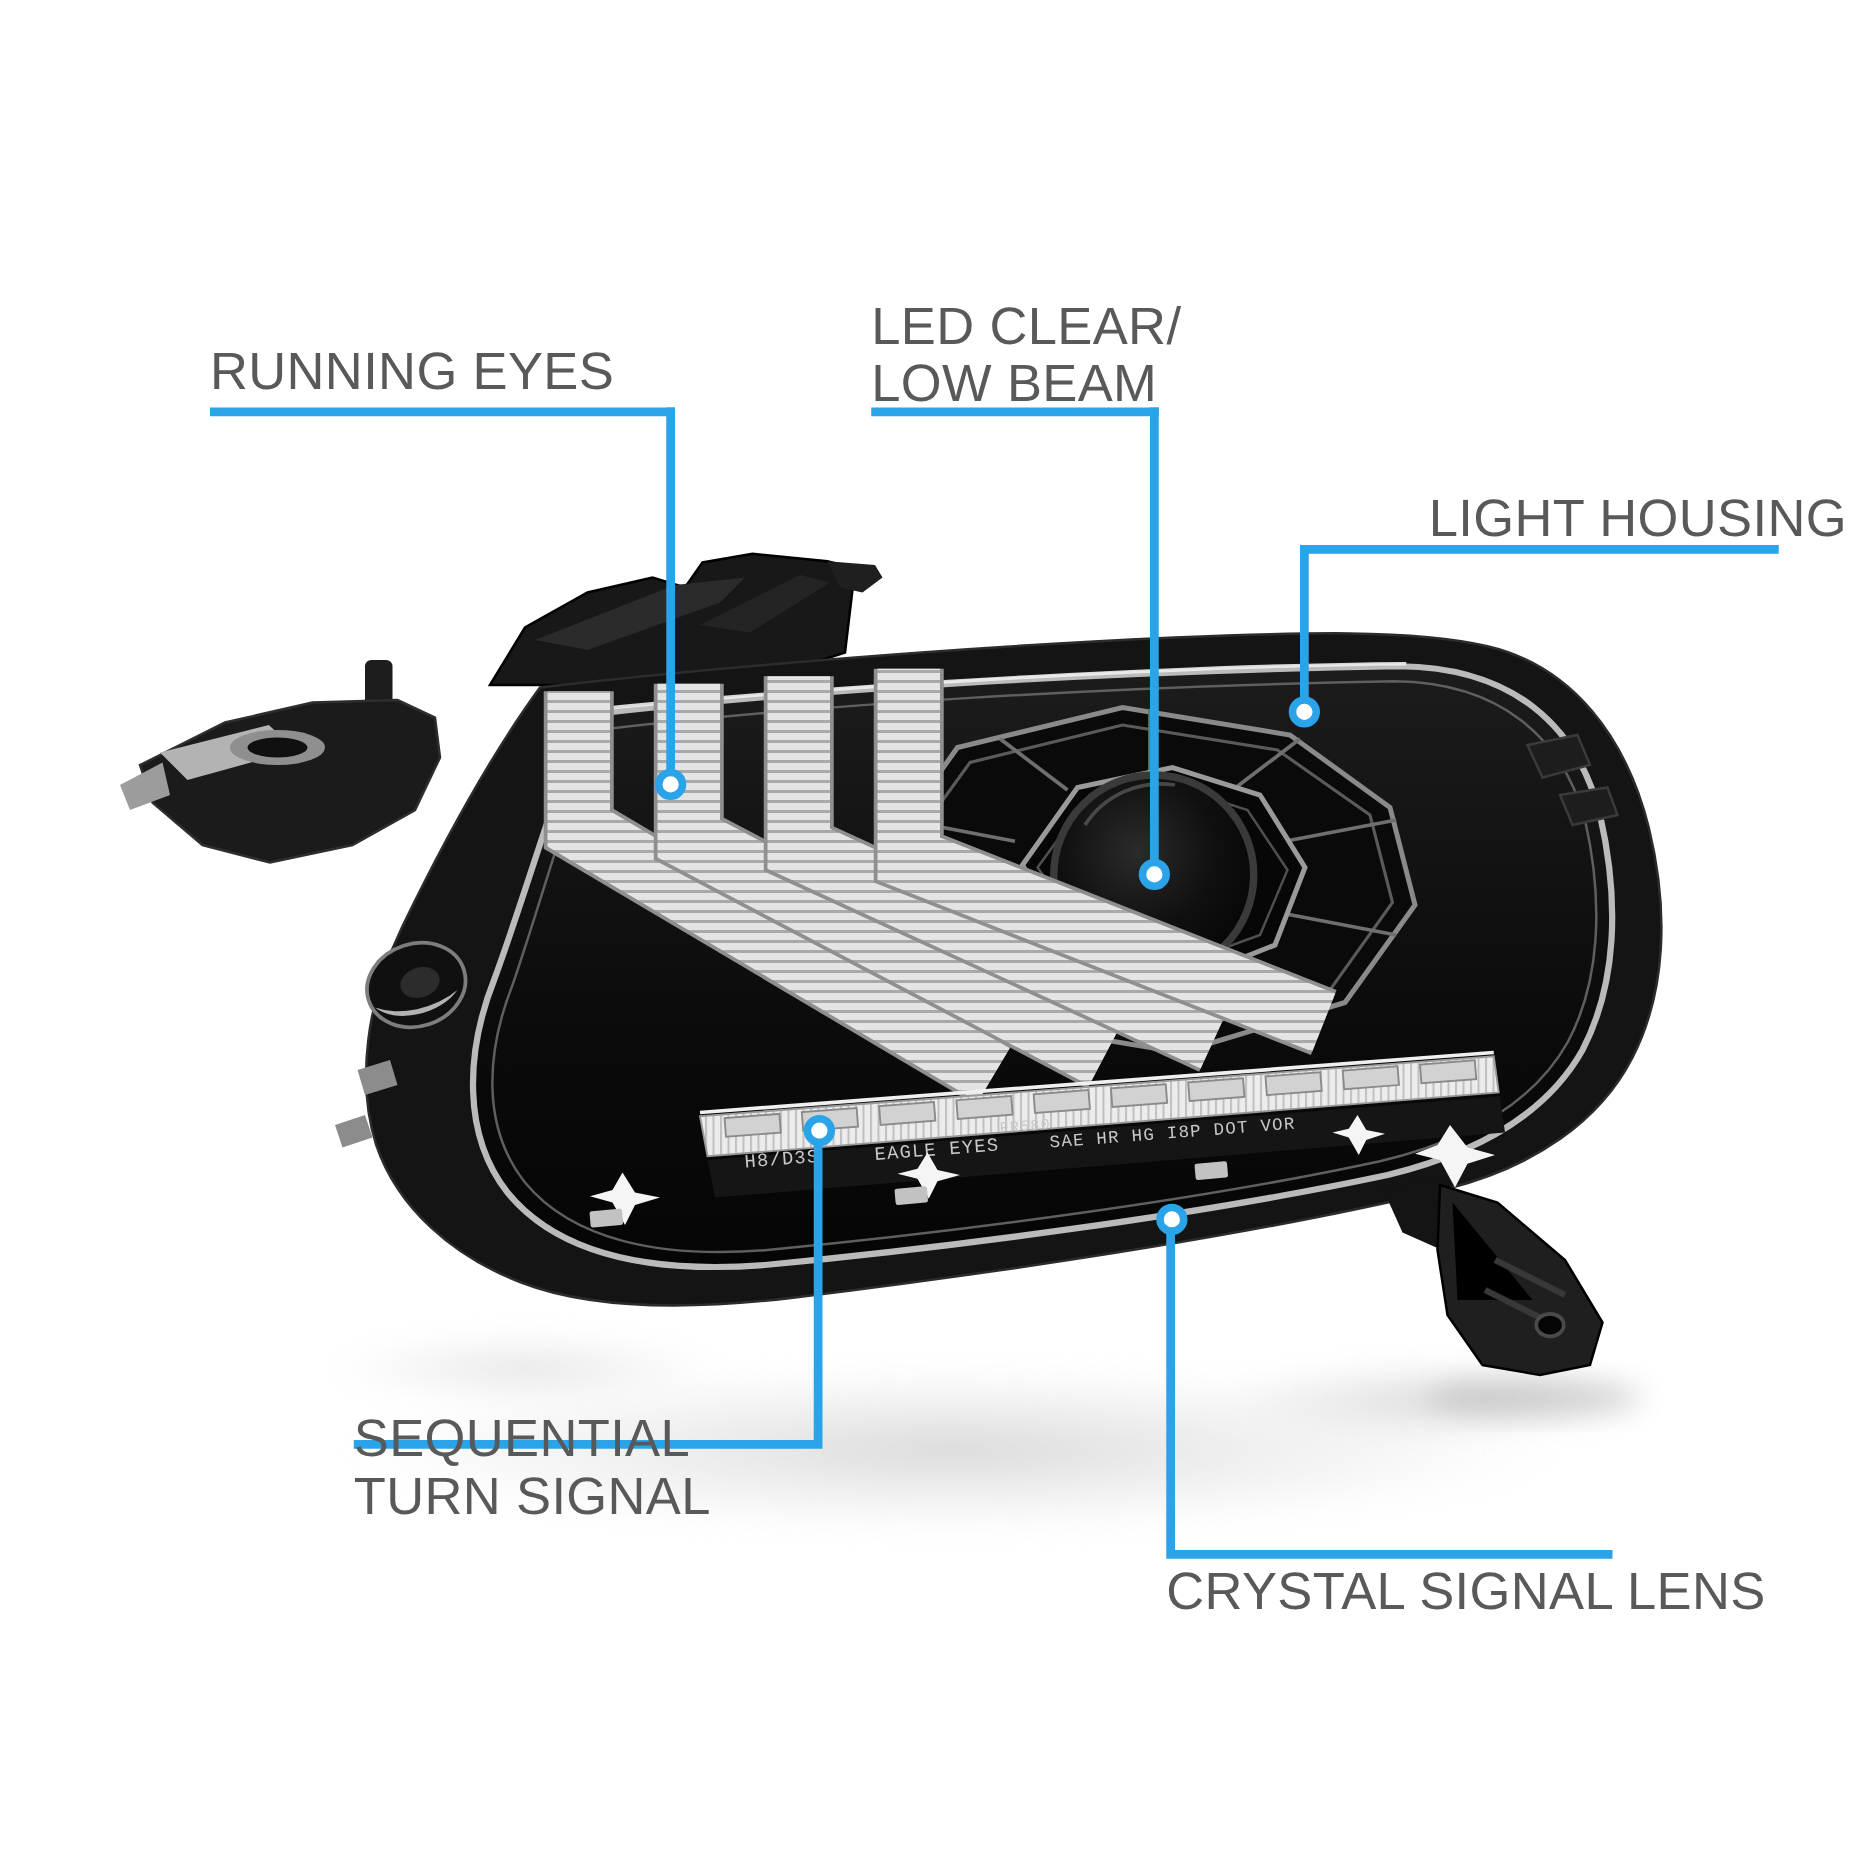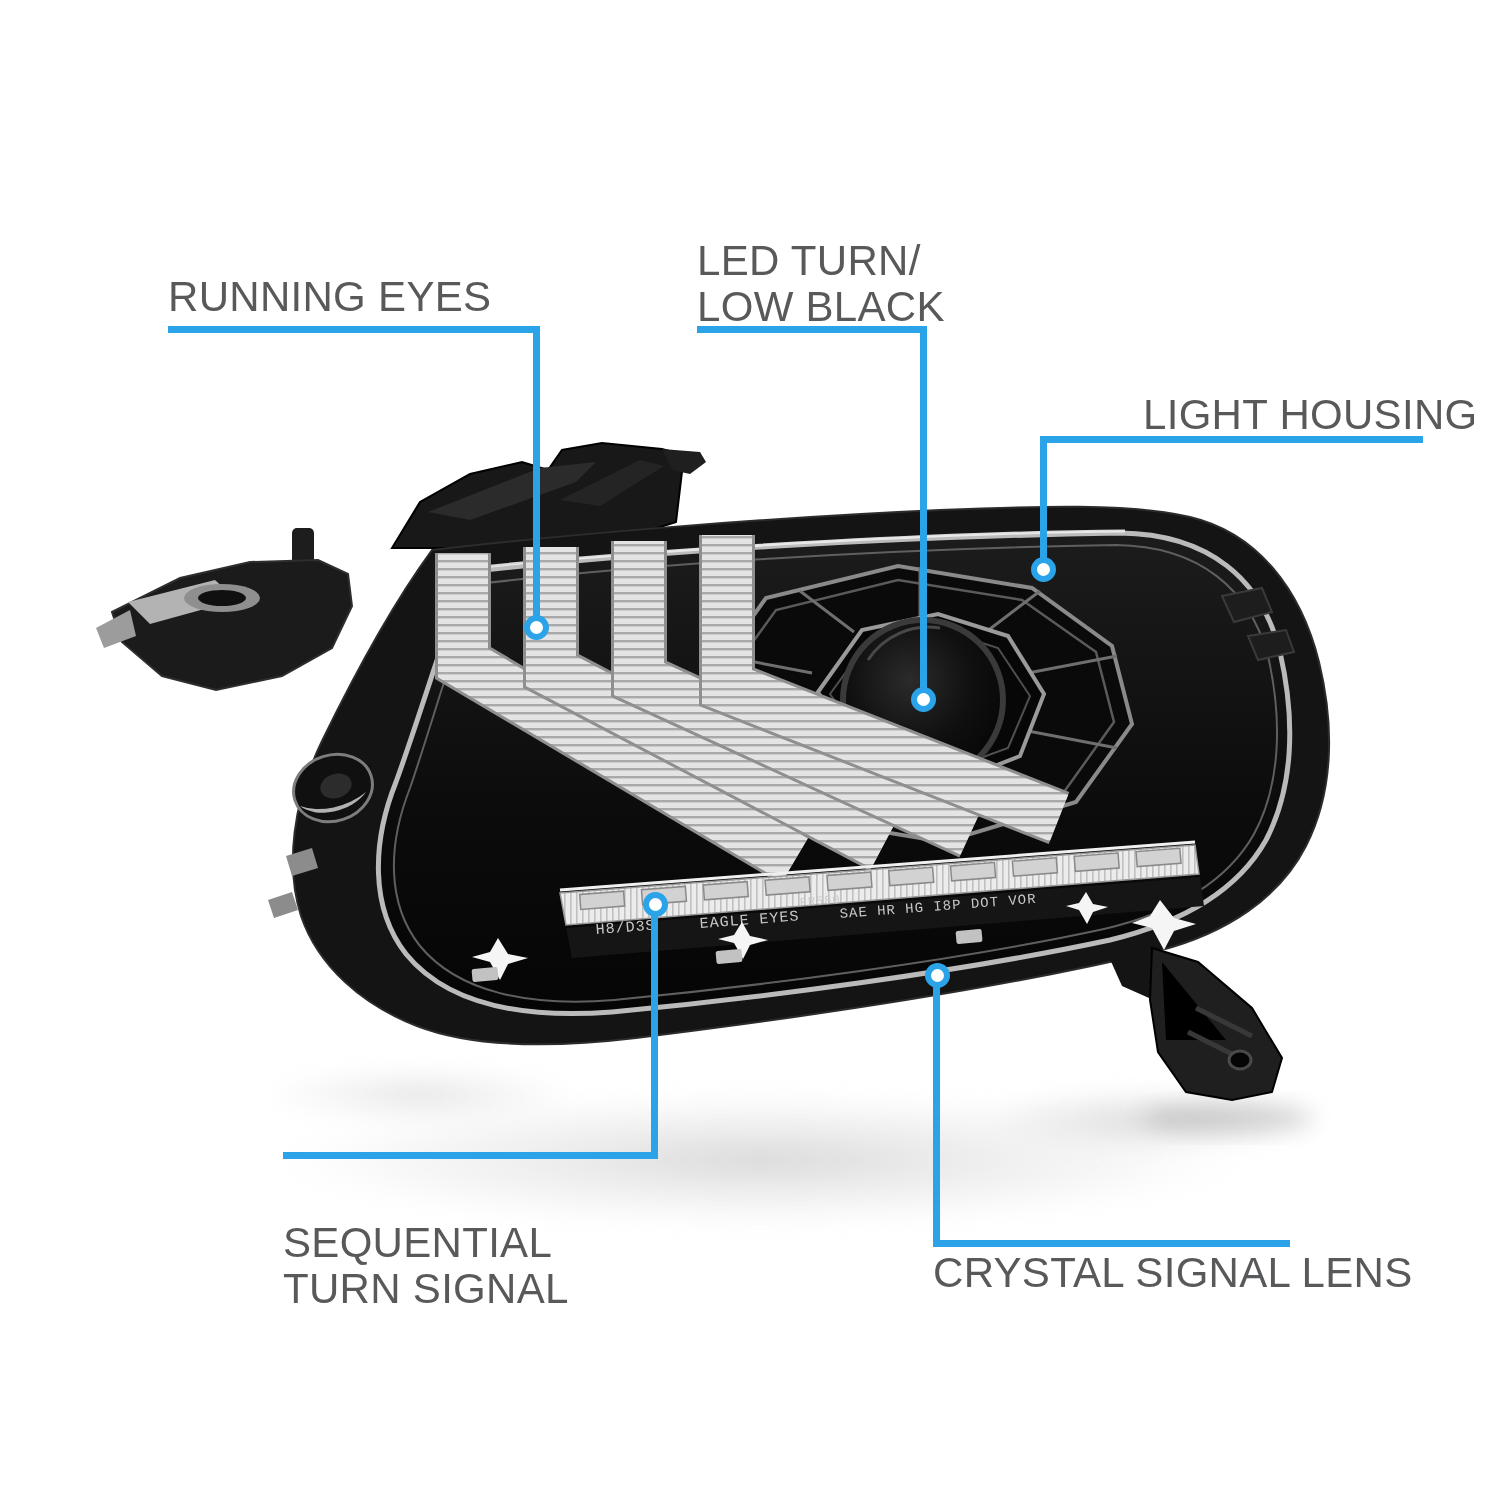--- a/index.html
+++ b/index.html
@@ -176,40 +176,40 @@
 
   <div>
     <div class="callout-label" style="left:168px;top:274px">RUNNING EYES</div>
     <div class="cl" style="left:168px;top:326px;width:372px;height:7px"></div>
     <div class="cl" style="left:533px;top:326px;width:7px;height:294px"></div>
     <div class="dot" style="left:524px;top:615px"></div>
   </div>
 
   <div>
     <div class="callout-label" style="left:697px;top:238px">
-      <div>LED TURN/</div>
-      <div>LOW BLACK</div>
+      <div>LED CLEAR/</div>
+      <div>LOW BEAM</div>
     </div>
     <div class="cl" style="left:697px;top:326px;width:230px;height:7px"></div>
     <div class="cl" style="left:920px;top:326px;width:7px;height:366px"></div>
     <div class="dot" style="left:911px;top:687px"></div>
   </div>
 
   <div>
     <div class="callout-label" style="left:1143px;top:392px">LIGHT HOUSING</div>
     <div class="cl" style="left:1040px;top:436px;width:383px;height:7px"></div>
     <div class="cl" style="left:1040px;top:436px;width:7px;height:126px"></div>
     <div class="dot" style="left:1031px;top:557px"></div>
   </div>
 
   <div>
     <div class="dot" style="left:643px;top:892px"></div>
     <div class="cl" style="left:651px;top:911px;width:7px;height:241px"></div>
     <div class="cl" style="left:283px;top:1152px;width:375px;height:7px"></div>
-    <div class="callout-label" style="left:283px;top:1220px">
+    <div class="callout-label" style="left:283px;top:1128px">
       <div>SEQUENTIAL</div>
       <div>TURN SIGNAL</div>
     </div>
   </div>
 
   <div>
     <div class="dot" style="left:925px;top:963px"></div>
     <div class="cl" style="left:933px;top:982px;width:7px;height:258px"></div>
     <div class="cl" style="left:933px;top:1240px;width:357px;height:7px"></div>
     <div class="callout-label" style="left:933px;top:1250px">CRYSTAL SIGNAL LENS</div>

